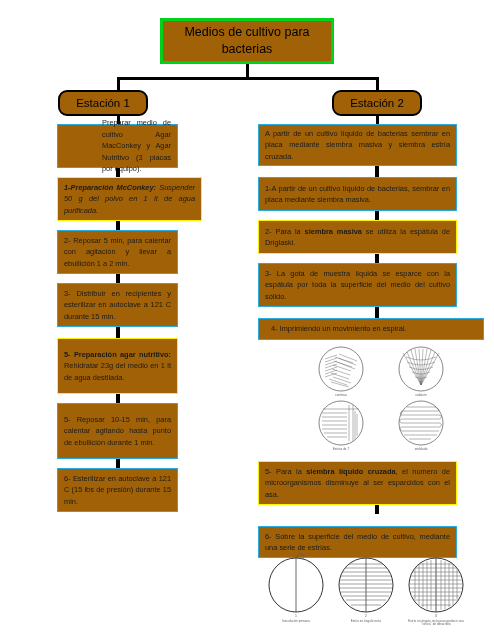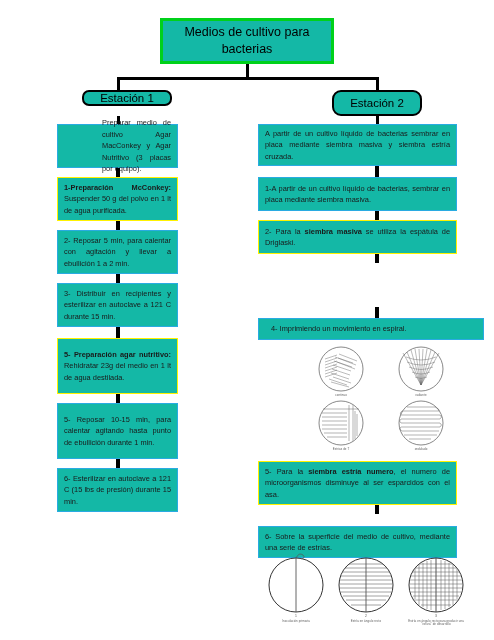--- a/index.html
+++ b/index.html
@@ -17,21 +17,21 @@
   .canvas {
     position: relative;
     width: 494px;
     height: 640px;
   }
 
   
   .node {
     position: absolute;
     box-sizing: border-box;
-    background: #14b8a6;
+    background: #a16207;
   }
 
   
   .title-box {
     border: 3px solid #00d11a;
     display: flex;
     align-items: center;
     justify-content: center;
     text-align: center;
     font-size: 12.5px;
@@ -98,36 +98,36 @@
 
   <div class="node title-box" style="left:160px; top:18px; width:174px; height:46px;">
     <span>Medios de cultivo para bacterias</span>
   </div>
 
   <div class="conn conn-v" style="left:245.5px; top:64px; width:3px; height:14px;"></div>
   <div class="conn conn-h" style="left:117px; top:77px; width:262px; height:3px;"></div>
   <div class="conn conn-v" style="left:117px; top:77px; width:3px; height:14px;"></div>
   <div class="conn conn-v" style="left:376px; top:77px; width:3px; height:14px;"></div>
 
-  <div class="node station-box" style="left:82px; top:90px; width:90px; height:16px;border-radius:7px;">
+  <div class="node station-box" style="left:58px; top:90px; width:90px; height:26px;">
     <span>Estación 1</span>
   </div>
   <div class="conn conn-v" style="left:117px; top:116px; width:3px; height:8px;"></div>
 
   <div class="node station-box" style="left:332px; top:90px; width:90px; height:26px;text-align:right;">
     <span>Estación 2</span>
   </div>
   <div class="conn conn-v" style="left:376px; top:116px; width:3px; height:8px;"></div>
 
   <div class="node step step-blue" style="left:57px; top:124px; width:121px; height:44px;padding-left:44px;">
     <span class="t">Preparar medio de cultivo Agar MacConkey y Agar Nutritivo (3 placas por equipo).</span>
   </div>
   <div class="conn conn-v" style="left:116px; top:168px; width:4px; height:9px;"></div>
 
-  <div class="node step step-yellow" style="left:57px; top:177px; width:121px; height:44px;">
+  <div class="node step step-yellow" style="left:57px; top:177px; width:145px; height:44px;font-style:italic;">
     <span class="t"><b>1-Preparación McConkey:</b><span> Suspender 50 g del polvo en 1 lt de agua purificada.</span></span>
   </div>
   <div class="conn conn-v" style="left:116px; top:221px; width:4px; height:9px;"></div>
 
   <div class="node step step-blue" style="left:57px; top:230px; width:121px; height:44px;">
     <span class="t">2- Reposar 5 min, para calentar con agitación y llevar a ebullición 1 a 2 min.</span>
   </div>
   <div class="conn conn-v" style="left:116px; top:274px; width:4px; height:9px;"></div>
 
   <div class="node step step-blue" style="left:57px; top:283px; width:121px; height:44px;">
@@ -157,20 +157,23 @@
   <div class="node step step-blue" style="left:258px; top:177px; width:199px; height:34px;">
     <span class="t">1-A partir de un cultivo líquido de bacterias, sembrar en placa mediante siembra masiva.</span>
   </div>
   <div class="conn conn-v" style="left:375px; top:211px; width:4px; height:9px;"></div>
 
   <div class="node step step-yellow" style="left:258px; top:220px; width:199px; height:34px;">
     <span class="t"><span>2- Para la </span><b>siembra masiva</b><span> se utiliza la espátula de Driglaski.</span></span>
   </div>
   <div class="conn conn-v" style="left:375px; top:254px; width:4px; height:9px;"></div>
 
+  <div class="node step step-blue" style="left:258px; top:263px; width:199px; height:44px;">
+    <span class="t">3- La gota de muestra líquida se esparce con la espátula por toda la superficie del medio del cultivo sólido.</span>
+  </div>
   <div class="conn conn-v" style="left:375px; top:307px; width:4px; height:11px;"></div>
 
   <div class="node step step-blue" style="left:258px; top:318px; width:226px; height:22px;padding-left:12px;">
     <span class="t">4- Imprimiendo un movimiento en espiral.</span>
   </div>
 
   <div class="figure-group" style="left:305px; top:345px; width:150px; height:110px;">
 
     <div class="dish-wrap" style="left:8px; top:0px; width:56px;">
       <svg width="56" height="48" viewBox="0 0 56 48">
@@ -214,21 +217,21 @@
         <g stroke="#666" stroke-width="0.5" fill="none">
           <path d="M14 8 H42 M9 12 H46 M8 16 H47 M8 20 H47 M8 24 H47 M8 28 H47 M9 32 H46 M11 36 H44 M16 40 H38"></path>
           <path d="M42 8 Q47 10 46 12 M9 12 Q6 14 8 16 M47 16 Q50 18 47 20 M8 20 Q5 22 8 24 M47 24 Q50 26 47 28 M8 28 Q5 30 9 32"></path>
         </g>
       </svg>
       <div class="dish-cap">ondulado</div>
     </div>
   </div>
 
   <div class="node step step-yellow" style="left:258px; top:461px; width:199px; height:44px;">
-    <span class="t"><span>5- Para la </span><b>siembra estría numero</b><span>, el numero de microorganismos disminuye al ser esparcidos con el asa.</span></span>
+    <span class="t"><span>5- Para la </span><b>siembra líquido cruzada</b><span>, el numero de microorganismos disminuye al ser esparcidos con el asa.</span></span>
   </div>
   <div class="conn conn-v" style="left:375px; top:505px; width:4px; height:9px;"></div>
 
   <div class="node step step-blue" style="left:258px; top:514px; width:199px; height:32px;margin-top:12px;">
     <span class="t">6- Sobre la superficie del medio de cultivo, mediante una serie de estrías.</span>
   </div>
 
   <div class="figure-group" style="left:263px; top:552px; width:205px; height:86px;">
 
     <div class="dish-wrap" style="left:0px; top:0px; width:66px;">

